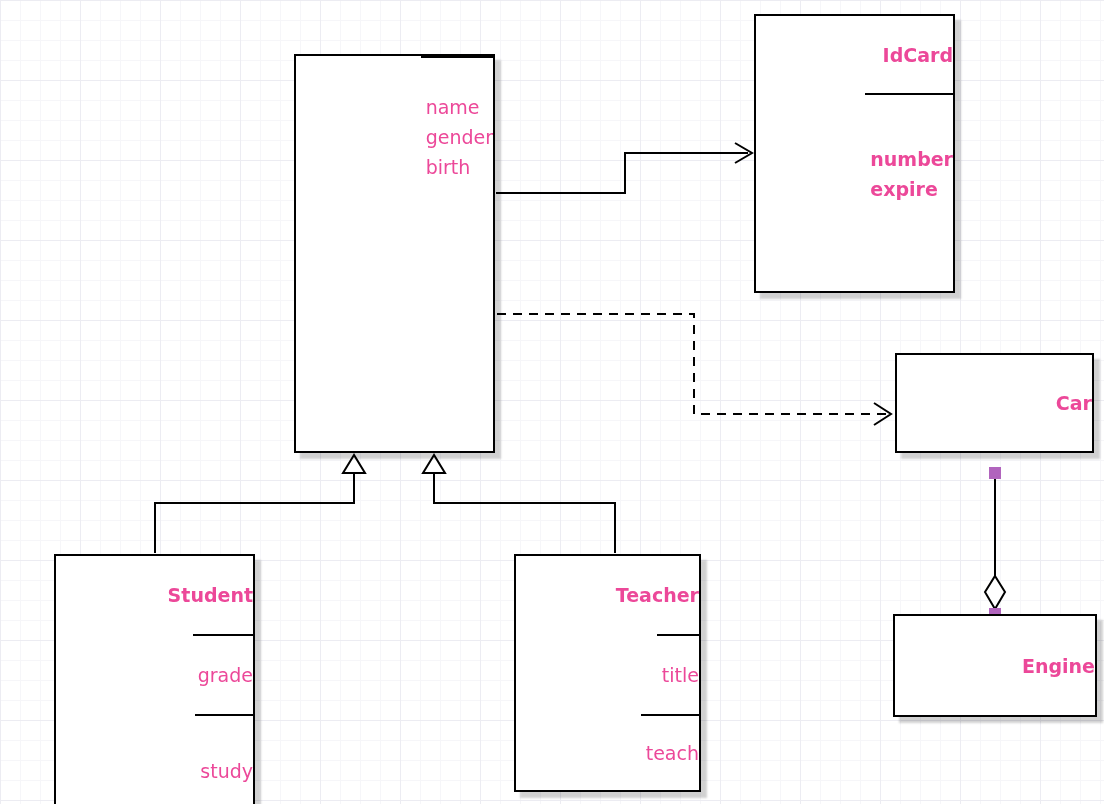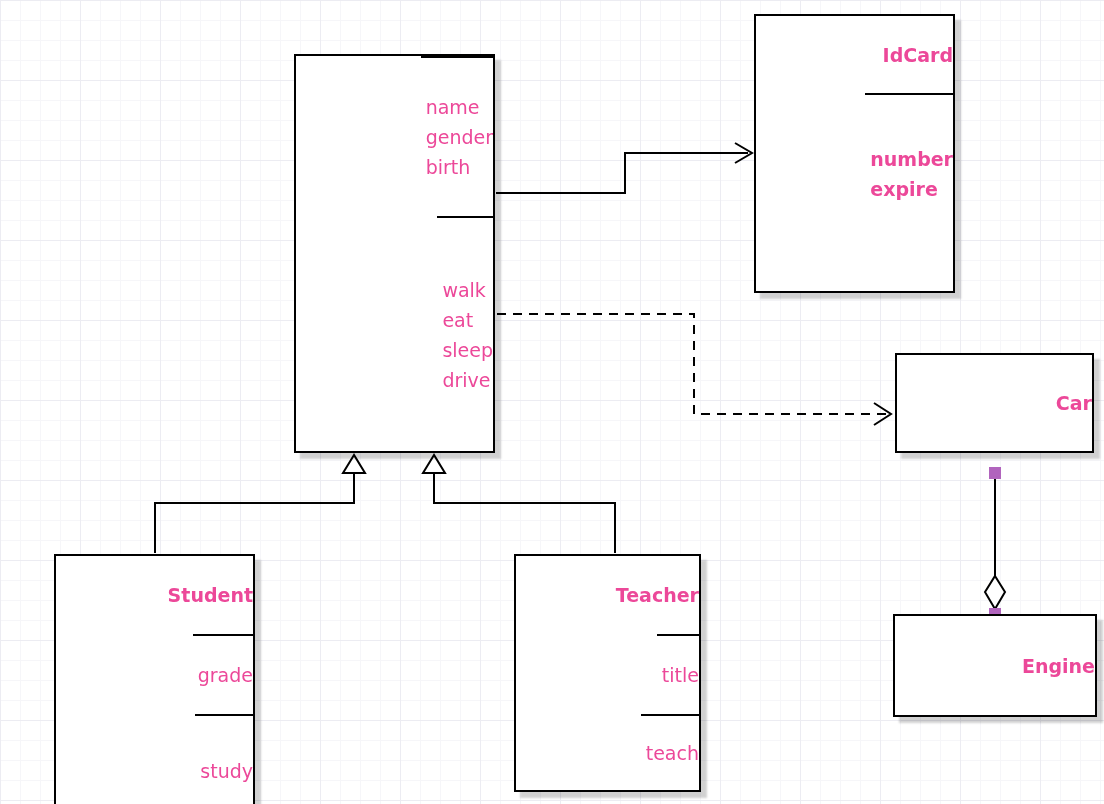--- a/index.html
+++ b/index.html
@@ -88,26 +88,20 @@
       <rect x="989" y="608" width="12" height="12" fill="#b164bd"></rect>
     </g>
   </svg>
 
   <div class="uml-class" style="left:294px; top:54px; width:201px; height:399px;">
     <div class="compartment" style="height:160px;">
       <div class="member">name</div>
       <div class="member">gender</div>
       <div class="member">birth</div>
     </div>
-    <div class="compartment" style="flex:1 1 auto;">
-      <div class="member">walk</div>
-      <div class="member">eat</div>
-      <div class="member">sleep</div>
-      <div class="member">drive</div>
-    </div>
   </div>
 
   <div class="uml-class" style="left:754px; top:14px; width:201px; height:279px;">
     <div class="uml-title" style="height:77px;">IdCard</div>
     <div class="compartment" style="height:160px;font-weight:bold;">
       <div class="member">number</div>
       <div class="member">expire</div>
     </div>
     <div class="compartment" style="flex:1 1 auto;"></div>
   </div>

